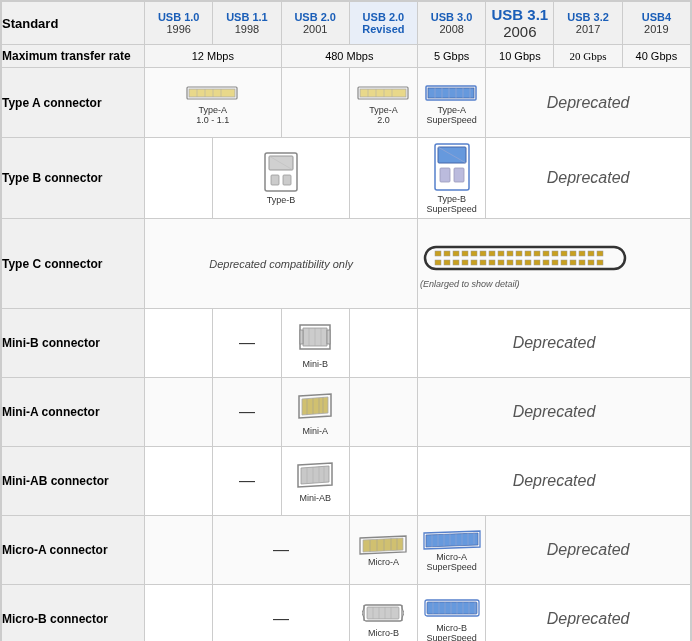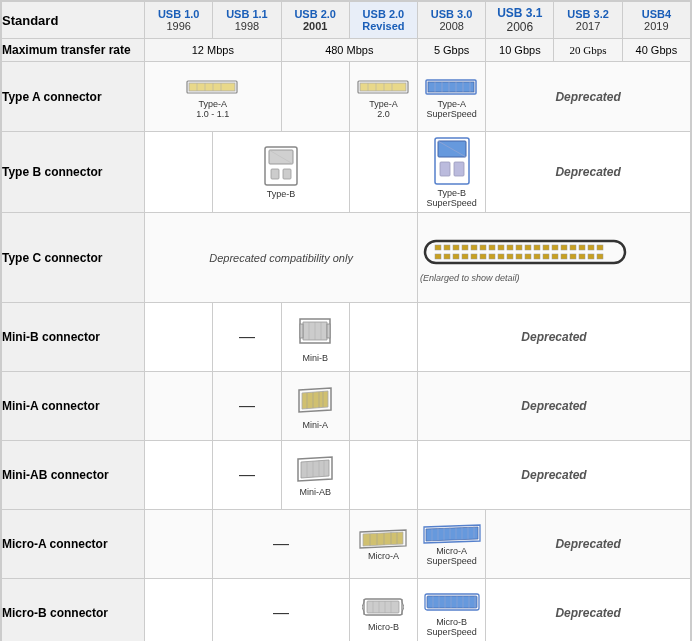--- a/index.html
+++ b/index.html
@@ -40,22 +40,21 @@
     
     .col-usb { width: 62px; }
     
     .header-row th {
       font-weight: bold;
     }
     
     .deprecated {
       font-style: italic;
       color: #555;
-      font-size: 12px;
-      font-weight: bold;
+      font-size: 16px;
     }
     
     .connector-img {
       display: flex;
       flex-direction: column;
       align-items: center;
       justify-content: center;
       min-height: 60px;
     }
     
@@ -74,24 +73,24 @@
 </head>
 <body>
 
 <div class="table-container">
   <table>
     <thead>
       <tr class="header-row">
         <th class="col-standard" style="font-size:13px; font-weight:bold;">Standard</th>
         <th class="col-usb" style="color:#1a5eb8; font-weight:bold; font-size:11px;">USB 1.0<br><span style="color:#333; font-weight:normal;">1996</span></th>
         <th class="col-usb" style="color:#1a5eb8; font-weight:bold; font-size:11px;">USB 1.1<br><span style="color:#333; font-weight:normal;">1998</span></th>
-        <th class="col-usb" style="color:#1a5eb8; font-weight:bold; font-size:11px;">USB 2.0<br><span style="color:#333; font-weight:bold;margin-top:9px;">2001</span></th>
+        <th class="col-usb" style="color:#1a5eb8; font-weight:bold; font-size:11px;">USB 2.0<br><span style="color:#333; font-weight:normal;margin-top:9px;">2001</span></th>
         <th class="col-usb" style="color:#1a5eb8; font-weight:bold; font-size:11px; background:#e8eef8;">USB 2.0<br><span style="color:#1a5eb8; font-weight:bold;">Revised</span></th>
         <th class="col-usb" style="color:#1a5eb8; font-weight:bold; font-size:11px;">USB 3.0<br><span style="color:#333; font-weight:normal;">2008</span></th>
-        <th class="col-usb" style="color:#1a5eb8; font-weight:bold; font-size:12px;">USB 3.1<br><span style="color:#333; font-weight:normal;">2006</span></th>
+        <th class="col-usb" style="color:#1a5eb8; font-weight:bold; font-size:15px;">USB 3.1<br><span style="color:#333; font-weight:normal;">2006</span></th>
         <th class="col-usb" style="color:#1a5eb8; font-weight:bold; font-size:11px;">USB 3.2<br><span style="color:#333; font-weight:normal;">2017</span></th>
         <th class="col-usb" style="color:#1a5eb8; font-weight:bold; font-size:11px;">USB4<br><span style="color:#333; font-weight:normal;">2019</span></th>
       </tr>
     </thead>
     <tbody>
 
       <tr>
         <td class="col-standard">Maximum transfer rate</td>
         <td colspan="2" style="font-size:11px; background:#f5f5f5;">12 Mbps</td>
         <td colspan="2" style="font-size:11px; background:#f5f5f5;">480 Mbps</td>

